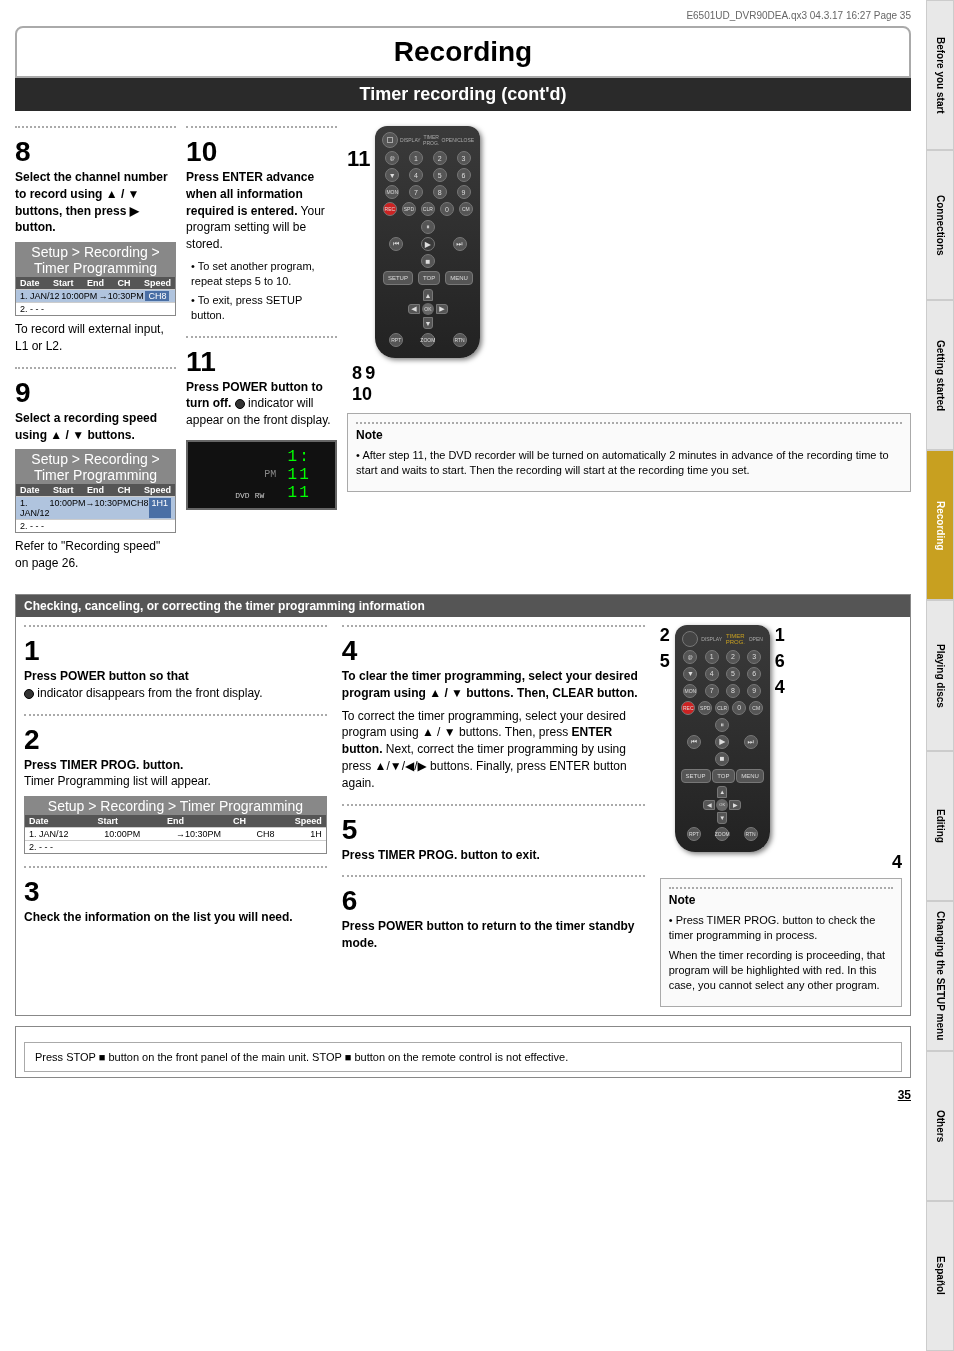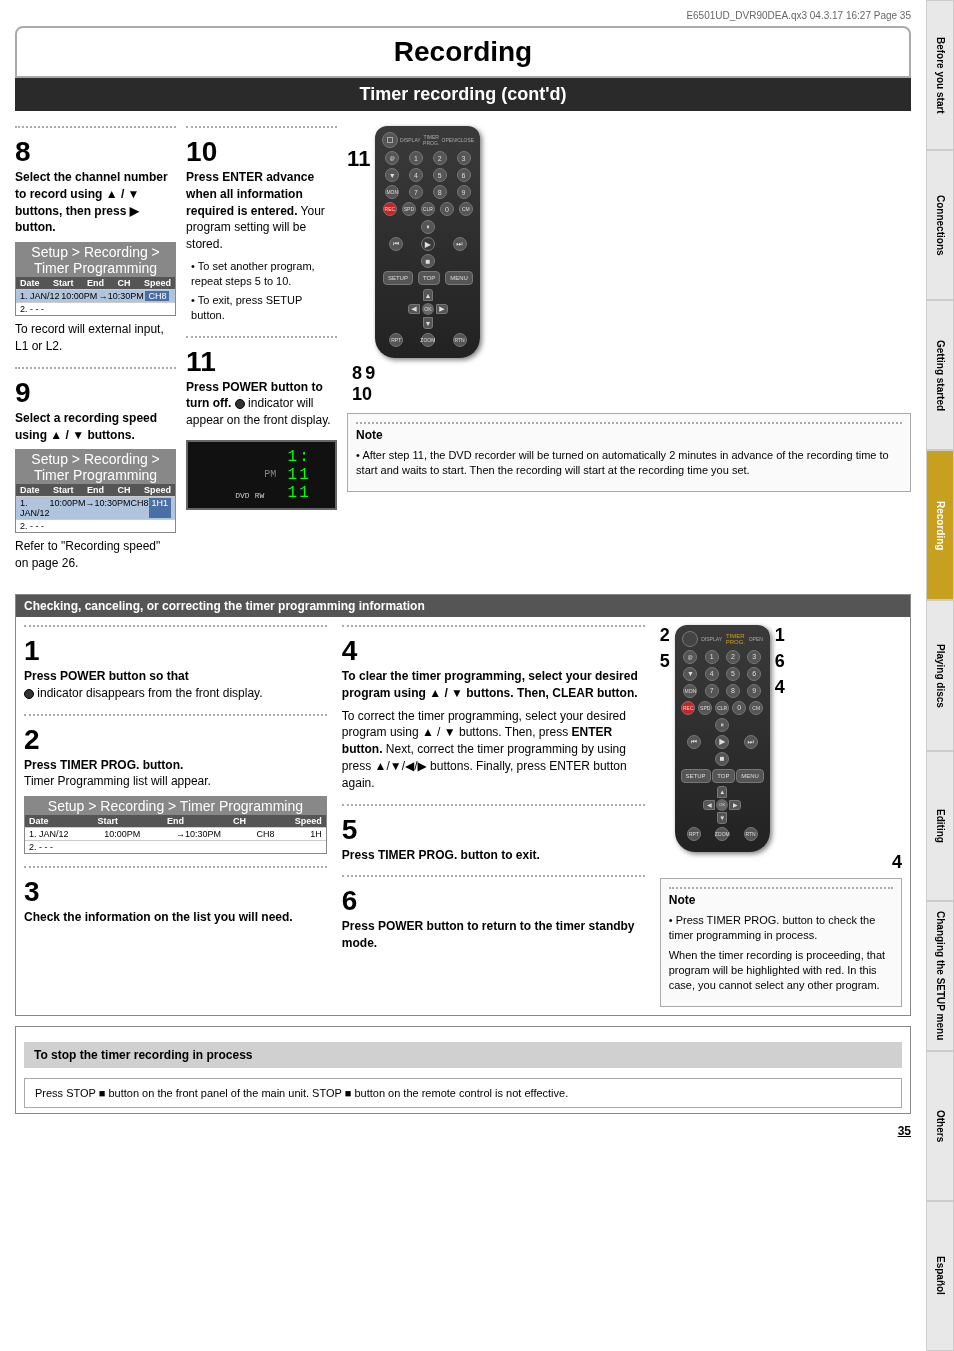--- a/index.html
+++ b/index.html
@@ -720,23 +720,20 @@
             <strong>Note</strong>
           </div>
           <p>• Press TIMER PROG. button to check the timer programming in process.</p>
           <p>When the timer recording is proceeding, that program will be highlighted with red. In this case, you cannot select any other program.</p>
         </div>
       </div>
     </div>
   </div>
 
   <div style="border:1px solid #888;padding:5px 8px;margin-top:5px;">
-    <div class="section-box">
-      <span>To stop the timer recording in process</span>
-    </div>
     <div class="bottom-note">
       <span>Press STOP ■ button on the front panel of the main unit. STOP ■ button on the remote control is not effective.</span>
     </div>
   </div>
 
   <div class="page-number">35</div>
 
 </div>
 
 </body></html>

